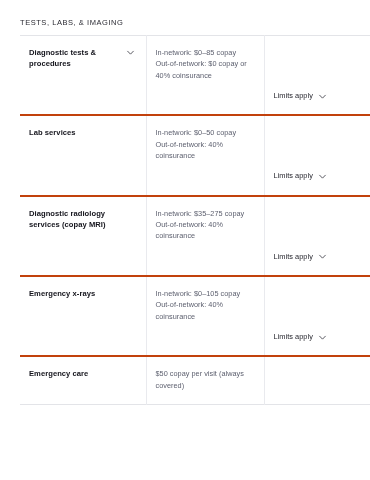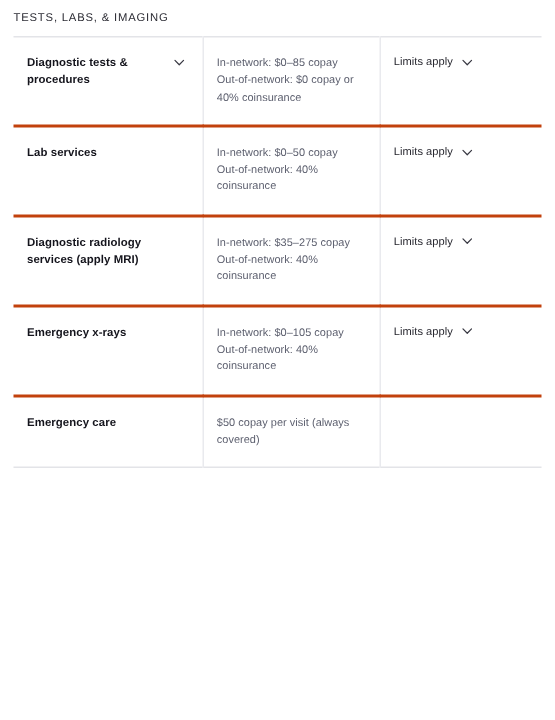--- a/index.html
+++ b/index.html
@@ -13,21 +13,21 @@
     font-family: "Liberation Sans", sans-serif;
     -webkit-font-smoothing: antialiased;
     overflow: hidden;
   }
 
   .page {
     position: relative;
     width: 370px;
     height: 480px;
     box-sizing: border-box;
-    padding: 0;
+    padding: 11px;
   }
 
   .section-title {
     font-size: 7.5px;
     letter-spacing: 0.55px;
     color: #2b2b33;
     font-weight: 400;
     padding: 7px 0 0 9px;
     text-transform: none;
     line-height: 1.2;
@@ -86,20 +86,21 @@
     font-size: 7.3px;
     color: #5c5f6e;
     line-height: 1.55;
     letter-spacing: 0.03px;
   }
 
   .limits-cell {
     display: flex;
     align-items: center;
     gap: 5px;
+    margin-top: 44px;
   }
 
   .limits-label {
     font-size: 7.4px;
     color: #26262e;
     line-height: 1.4;
     letter-spacing: 0.03px;
   }
 
   .chevron {
@@ -178,21 +179,21 @@
                 <svg viewBox="0 0 12 12" fill="none" xmlns="http://www.w3.org/2000/svg">
                   <path d="M2.2 4.3 L6 8.2 L9.8 4.3" stroke="#3a3a44" stroke-width="1.1" stroke-linecap="round" stroke-linejoin="round" fill="none"></path>
                 </svg>
               </span>
             </div>
           </td>
         </tr>
         <tr>
           <td class="col-service">
             <div class="service-cell">
-              <span class="service-label">Diagnostic radiology services (apply MRI)</span>
+              <span class="service-label">Diagnostic radiology services (copay MRI)</span>
             </div>
           </td>
           <td class="col-cost">
             <div class="cost-line">In-network: $35–275 copay</div>
             <div class="cost-line">Out-of-network: 40% coinsurance</div>
           </td>
           <td class="col-limits">
             <div class="limits-cell">
               <span class="limits-label">Limits apply</span>
               <span class="chevron">

